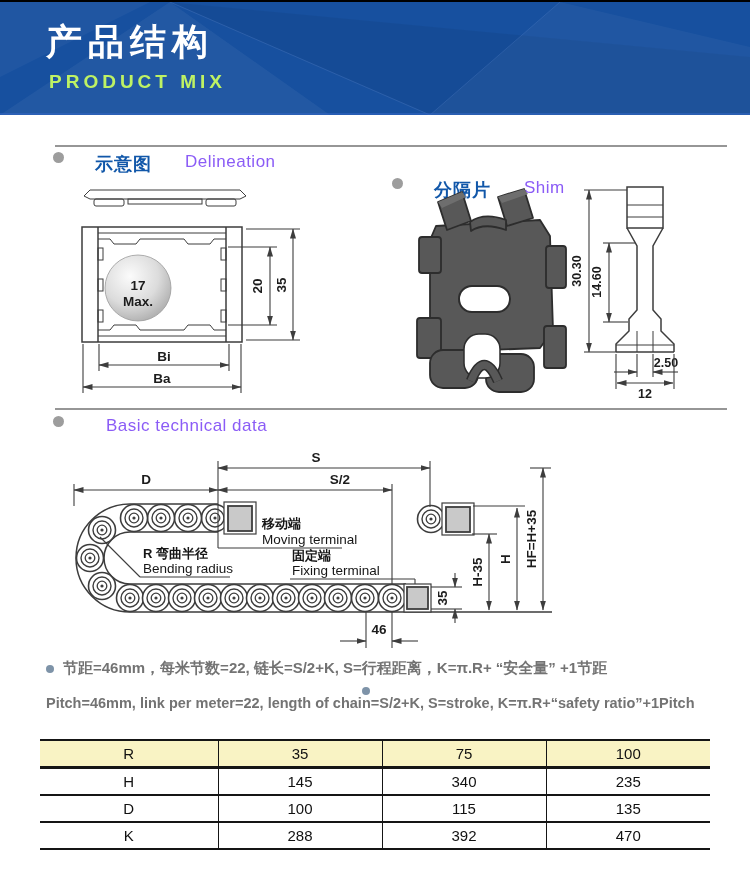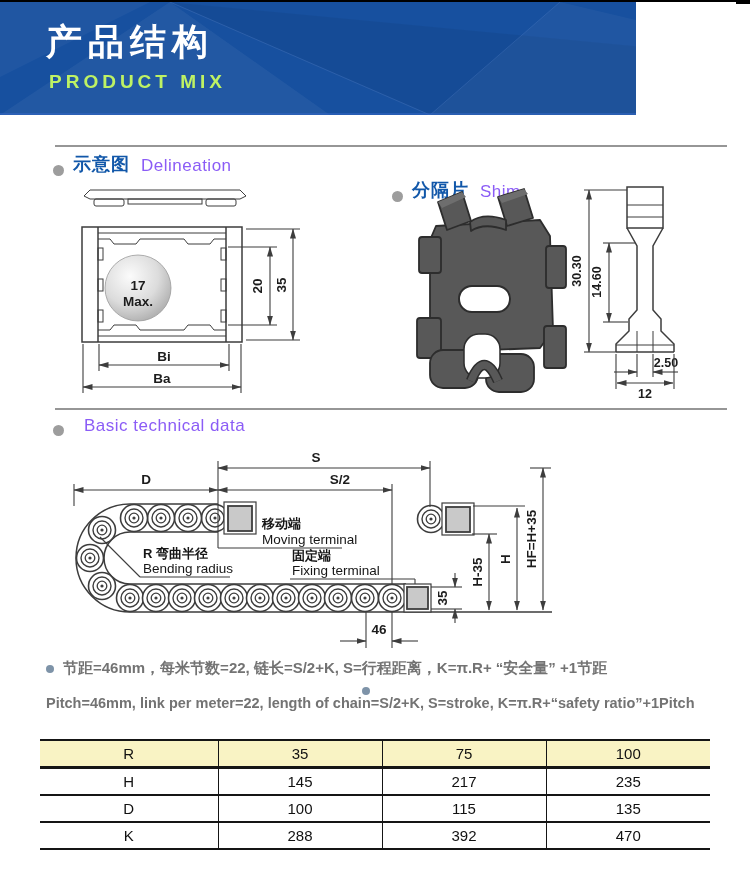--- a/index.html
+++ b/index.html
@@ -3,29 +3,29 @@
 <meta charset="utf-8">
 <style>
   html,body{margin:0;padding:0;background:#fff;}
   .page{position:relative;width:750px;height:876px;background:#fff;overflow:hidden;
         font-family:"Liberation Sans","DejaVu Sans",sans-serif;}
   
   .bar1{position:absolute;top:0;left:0;width:750px;height:2px;background:#000;}
   .bar2{position:absolute;top:0;left:113px;width:150px;height:5px;background:#000;}
   .bar3{position:absolute;top:0;right:0;width:14px;height:4px;background:#000;}
   
-  .hero{position:absolute;top:2px;left:0;width:636px;height:113px;background:#17509f;overflow:hidden;}
+  .hero{position:absolute;top:2px;left:0;width:750px;height:113px;background:#17509f;overflow:hidden;}
   .hero svg{position:absolute;top:0;left:0;}
   .hero-title{position:absolute;left:46px;top:22px;color:#fff;font-size:36px;font-weight:bold;
               letter-spacing:6px;line-height:1;}
   .hero-sub{position:absolute;left:49px;top:70px;color:#bef264;font-size:19px;font-weight:bold;
             letter-spacing:4px;line-height:1;}
   
   .rule{position:absolute;left:55px;width:672px;height:2px;background:#969696;}
-  .sect{position:absolute;display:flex;align-items:flex-end;}
+  .sect{position:absolute;display:flex;align-items:flex-start;gap:22px;}
   .sect .dot{width:11px;height:11px;border-radius:50%;background:#9d9d9d;margin-right:9px;flex:none;}
   .sect .zh{color:#1157a9;font-size:18px;font-weight:bold;letter-spacing:1px;}
   .sect .en{color:#8b5cf6;font-size:17px;font-weight:500;margin-left:11px;letter-spacing:.5px;}
   
   .note{position:absolute;display:flex;align-items:center;color:#737373;}
   .note .ndot{width:8px;height:8px;border-radius:50%;background:#7e93a8;margin-right:9px;flex:none;}
   .note-zh{font-size:15px;font-weight:600;}
   .note-en{font-size:14.5px;font-weight:700;flex-direction:column;}
   
   .spec{position:absolute;left:40px;top:739px;width:670px;border-collapse:collapse;
@@ -314,21 +314,21 @@
     <tbody>
       <tr class="hdr">
         <td>R</td>
         <td>35</td>
         <td>75</td>
         <td>100</td>
       </tr>
       <tr>
         <td>H</td>
         <td>145</td>
-        <td>217</td>
+        <td>340</td>
         <td>235</td>
       </tr>
       <tr>
         <td>D</td>
         <td>100</td>
         <td>115</td>
         <td>135</td>
       </tr>
       <tr>
         <td>K</td>

